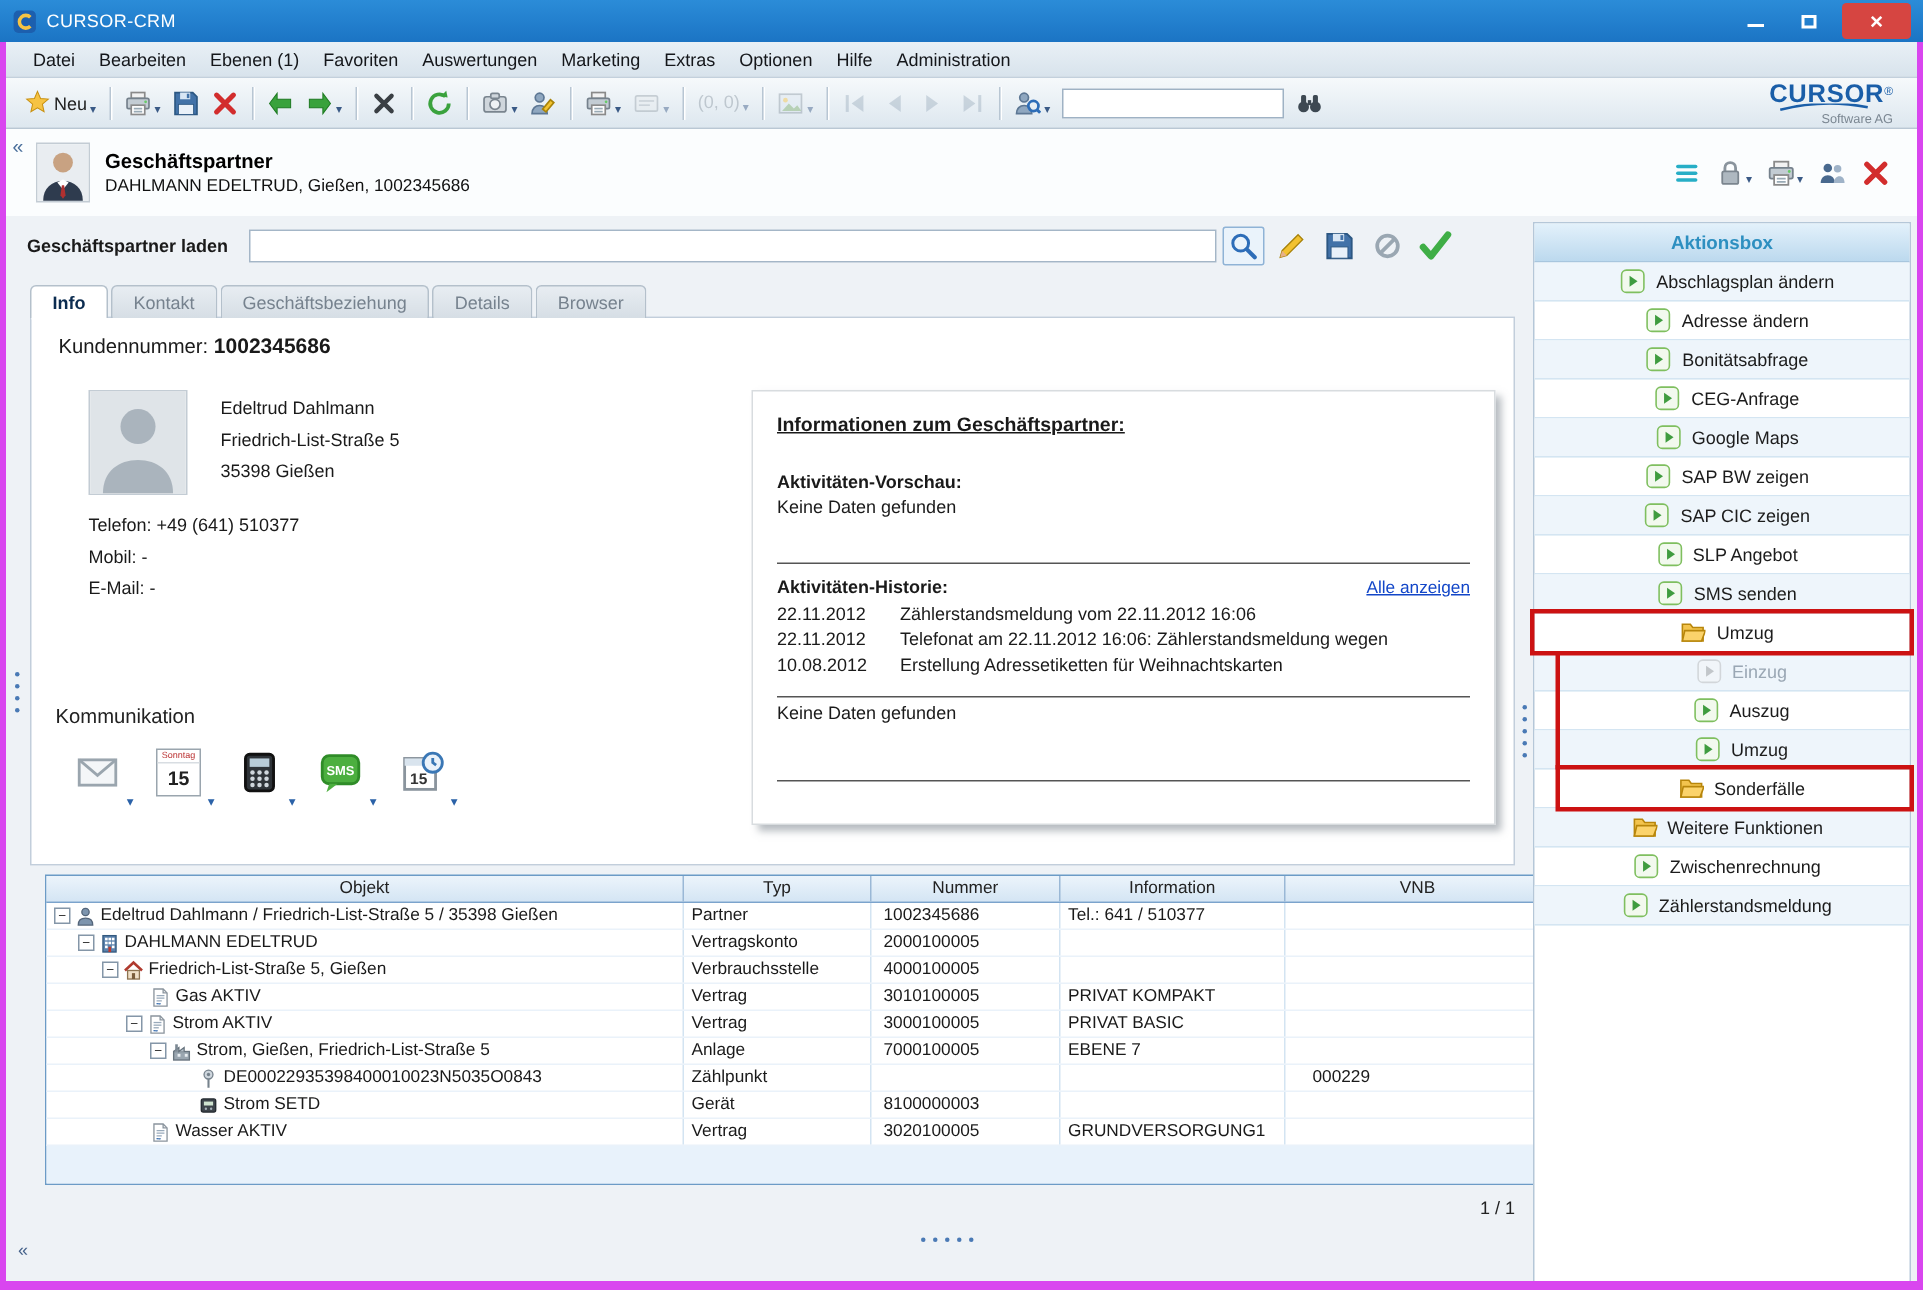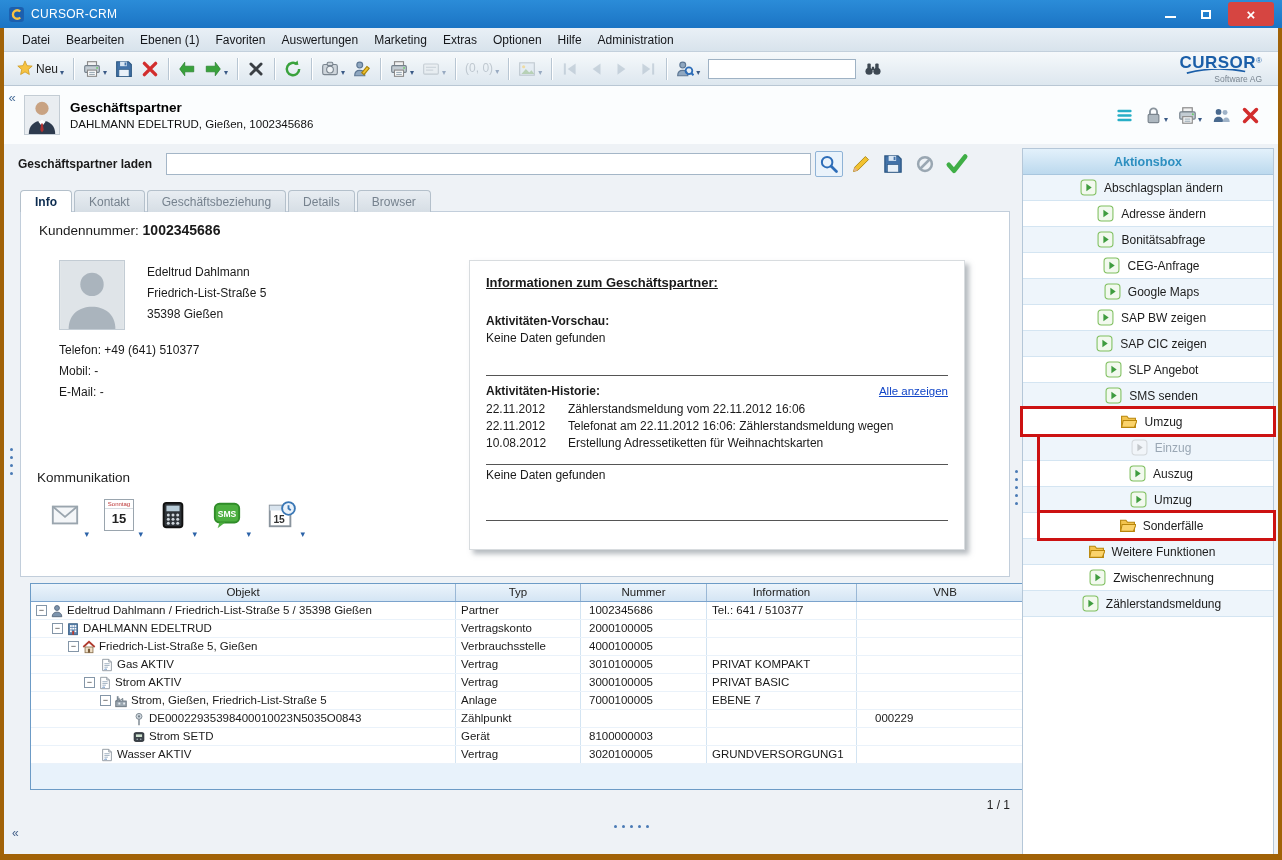--- a/index.html
+++ b/index.html
@@ -1,17 +1,17 @@
 <!DOCTYPE html>
 <html><head>
 <meta charset="utf-8">
 <style>
   * { box-sizing: border-box; margin:0; padding:0; }
   body { font-family:"Liberation Sans", sans-serif; background:#888; }
-  .window { position:relative; width:1282px; height:860px; background:#a16207; overflow:hidden; font-size:12px; color:#1a1a1a; }
+  .window { position:relative; width:1282px; height:860px; background:#d946ef; overflow:hidden; font-size:12px; color:#1a1a1a; }
   
   .titlebar { position:absolute; left:0; top:0; width:100%; height:28px;
     background:linear-gradient(#2b8cd8,#1b74c4); display:flex; align-items:center; padding:0 6px; }
   .app-icon { width:17px; height:17px; margin:0 6px 0 2px; }
   .tb-title { color:#fff; font-size:12px; letter-spacing:.3px; }
   .wincontrols { margin-left:auto; display:flex; height:100%; align-items:stretch; }
   .wc { width:36px; display:flex; align-items:center; justify-content:center; color:#fff; cursor:default; }
   .wc-min i { display:block; width:11px; height:0; border-bottom:2px solid #fff; margin-top:6px; }
   .wc-max i { display:block; width:10px; height:9px; border:2px solid #fff; }
   .wc-close { width:46px; background:#d64541; border-radius:3px; margin:2px 2px 2px 4px; font-size:15px; font-weight:bold; }
@@ -69,21 +69,21 @@
   .contactlines { position:absolute; left:38px; top:128px; line-height:21px; font-size:12px; }
   .komm-label { position:absolute; left:16px; top:258px; font-size:13.5px; color:#222; }
   .comm-row { position:absolute; left:22px; top:282px; display:flex; gap:10px; }
   .comm-tile { position:relative; width:44px; height:42px; background:#fff; display:flex; align-items:center; justify-content:center; cursor:default; }
   .comm-tile .ic { width:30px; height:30px; display:block; }
   .comm-caret { position:absolute; right:-2px; bottom:-3px; font-size:9px; color:#2b62a8; }
   .cal { width:30px; height:32px; border:1px solid #9aa5ae; background:#fff; text-align:center; }
   .cal-head { font-size:6px; color:#b33; border-bottom:1px solid #d8dde2; padding:1px 0; white-space:nowrap; overflow:hidden; }
   .cal-num { font-size:13px; font-weight:bold; color:#222; line-height:20px; }
   
-  .infobox { position:absolute; left:448px; top:48px; width:496px; height:290px; background:#fff;
+  .infobox { position:absolute; left:480px; top:48px; width:496px; height:290px; background:#fff;
     border:1px solid #d8dcdf; box-shadow:4px 4px 5px rgba(110,120,130,.5); padding:14px 16px; overflow:hidden; }
   .ib-title { font-size:13px; font-weight:bold; text-decoration:underline; }
   .ib-sec { font-size:12px; font-weight:bold; }
   .ib-empty { font-size:12px; margin-top:3px; }
   .ib-line { height:1px; background:#555; margin-top:12px; }
   .ib-head-row { display:flex; justify-content:space-between; align-items:baseline; margin-top:8px; }
   .ib-link { font-size:11.5px; color:#1246c8; text-decoration:underline; cursor:pointer; }
   .hist-row { display:flex; font-size:12px; line-height:17px; }
   .hist-date { width:82px; flex:none; }
   

